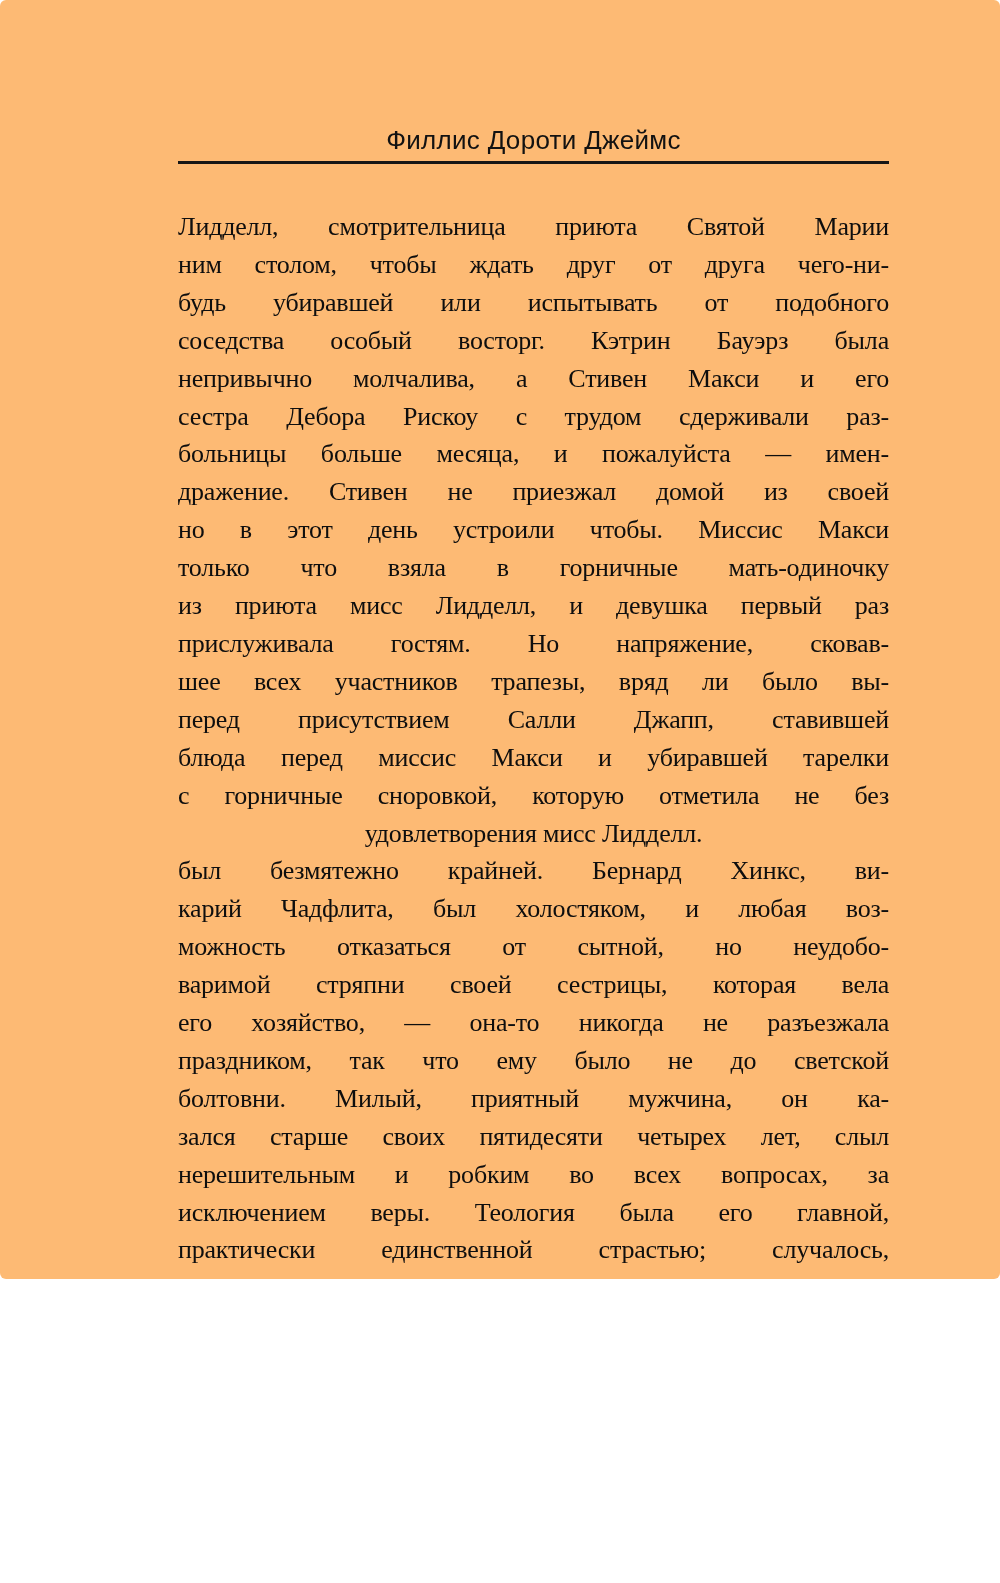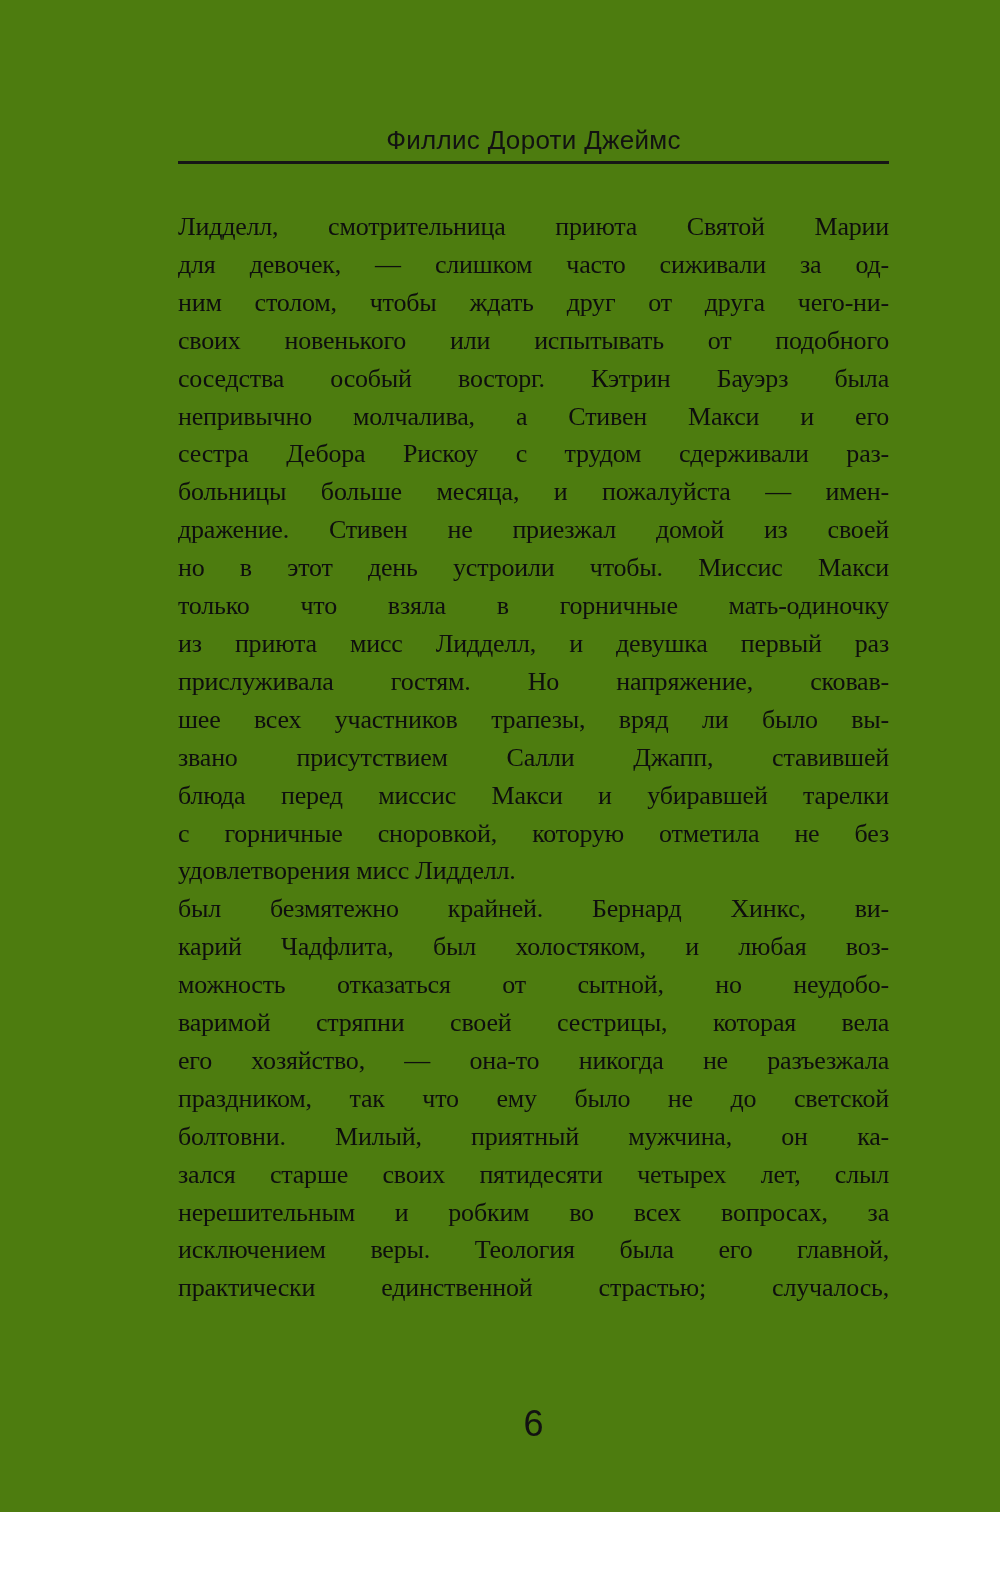--- a/index.html
+++ b/index.html
@@ -3,24 +3,25 @@
 <meta charset="utf-8">
 <style>
   html, body {
     margin: 0;
     padding: 0;
     background: #ffffff;
   }
   .page {
     position: relative;
     width: 1000px;
-    height: 1512px;
-    background: #4d7c0f;
+    height: 1279px;
+    background: #fdba74;
     color: #0e0e0e;
     overflow: hidden;
+    border-radius: 6px;
   }
   .col {
     position: absolute;
     left: 178px;
     width: 711px;
   }
   .page-header {
     top: 124px;
   }
   .running-title {
@@ -38,21 +39,21 @@
   }
   .body-text {
     top: 208px;
     font-family: "Liberation Serif", serif;
     font-size: 26px;
     line-height: 37.9px;
     letter-spacing: -0.2px;
     color: #0e0e0e;
   }
   .line {
-    text-align: left;
+    text-align: center;
     white-space: normal;
   }
   .line.just {
     text-align: justify;
     text-align-last: justify;
   }
   .line.indent {
     text-indent: 54px;
   }
   .page-footer {
@@ -72,34 +73,33 @@
 <div class="page">
 
   <header class="col page-header">
     <div class="running-title">Филлис Дороти Джеймс</div>
     <hr class="header-rule">
   </header>
 
   <main class="col body-text" id="body-text">
 
   <div class="line just">Лидделл, смотрительница приюта Святой Марии</div>
-      <div class="line just">для девочек, — слишком часто сиживали за од-</div>
       <div class="line just">ним столом, чтобы ждать друг от друга чего-ни-</div>
-      <div class="line just">своих новенького или испытывать от подобного</div>
+      <div class="line just">будь убиравшей или испытывать от подобного</div>
       <div class="line just">соседства особый восторг. Кэтрин Бауэрз была</div>
       <div class="line just">непривычно молчалива, а Стивен Макси и его</div>
       <div class="line just">сестра Дебора Рискоу с трудом сдерживали раз-</div>
       <div class="line just">больницы больше месяца, и пожалуйста — имен-</div>
       <div class="line just">дражение. Стивен не приезжал домой из своей</div>
       <div class="line just">но в этот день устроили чтобы. Миссис Макси</div>
       <div class="line just">только что взяла в горничные мать-одиночку</div>
       <div class="line just">из приюта мисс Лидделл, и девушка первый раз</div>
       <div class="line just">прислуживала гостям. Но напряжение, сковав-</div>
       <div class="line just">шее всех участников трапезы, вряд ли было вы-</div>
-      <div class="line just">звано присутствием Салли Джапп, ставившей</div>
+      <div class="line just">перед присутствием Салли Джапп, ставившей</div>
       <div class="line just">блюда перед миссис Макси и убиравшей тарелки</div>
       <div class="line just">с горничные сноровкой, которую отметила не без</div>
       <div class="line">удовлетворения мисс Лидделл.</div>
       <div class="line just">был безмятежно крайней. Бернард Хинкс, ви-</div>
       <div class="line just">карий Чадфлита, был холостяком, и любая воз-</div>
       <div class="line just">можность отказаться от сытной, но неудобо-</div>
       <div class="line just">варимой стряпни своей сестрицы, которая вела</div>
       <div class="line just">его хозяйство, — она-то никогда не разъезжала</div>
       <div class="line just">праздником, так что ему было не до светской</div>
       <div class="line just">болтовни. Милый, приятный мужчина, он ка-</div>

